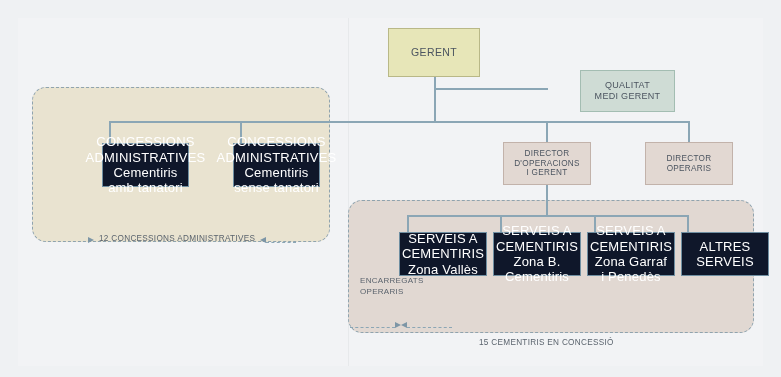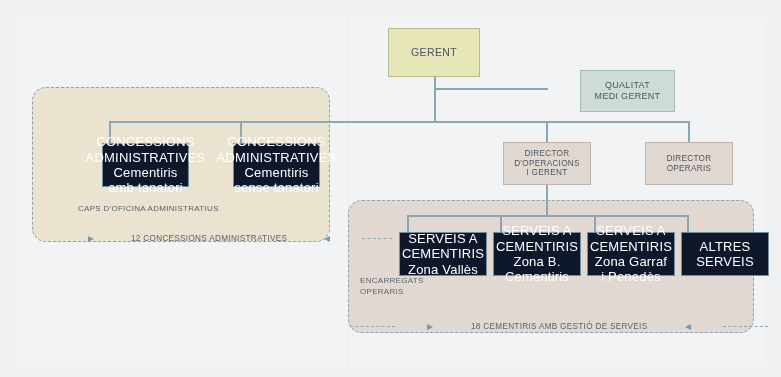--- a/index.html
+++ b/index.html
@@ -27,21 +27,21 @@
 
   #box-gerent{background:#e7e6b8;border:1px solid #b9b887;color:#4c5560;font-size:10.5px;letter-spacing:.4px;}
   #box-qualitat{background:#cfdcd5;border:1px solid #a3bdb2;color:#4c5560;font-size:9px;letter-spacing:.3px;}
   .box-dir{background:#e2d8d2;border:1px solid #c2b2aa;color:#4c5560;font-size:8.2px;letter-spacing:.3px;}
   .box-blue{background:#0f172a;border:1px solid #6f8fa2;color:#ffffff;font-size:13px;letter-spacing:.2px;margin-left:36px;}
 
   .lbl{position:absolute;color:#5a636d;font-size:8px;letter-spacing:.3px;line-height:1.35;white-space:pre-line;}
   .caption{position:absolute;color:#5a636d;font-size:8.2px;letter-spacing:.3px;white-space:nowrap;}
 
   
-  .arrow-row{position:absolute;display:flex;align-items:center;gap:32px;}
+  .arrow-row{position:absolute;display:flex;align-items:flex-end;}
   .dashline{height:0;border-top:1.5px dashed #8ba6b5;flex:0 0 auto;}
   .arrow-l,.arrow-r{width:0;height:0;border-top:3.5px solid transparent;border-bottom:3.5px solid transparent;}
   .arrow-r{border-left:6px solid #7d96a6;}
   .arrow-l{border-right:6px solid #7d96a6;}
 </style>
 </head>
 <body>
 
 <div id="stage">
 
@@ -148,34 +148,33 @@
       <span>CEMENTIRIS</span>
       <span>Zona Garraf</span>
       <span>i Penedès</span>
     </div>
   </div>
 
   <div class="box box-blue" style="left:645px;top:232px;width:88px;height:44px;">
     <span>ALTRES SERVEIS</span>
   </div>
 
-  <div class="lbl" style="left:78px;top:204px;">CAPS D'OFICINA ADMINISTRATIUS</div>
 
   <div class="lbl" style="left:360px;top:276px;">ENCARREGATS
 OPERARIS</div>
 
   <div class="arrow-row" style="left:88px;top:234px;width:192px;">
     <span class="arrow-r"></span>
     <span class="caption" style="position:static;margin:0 5px;">12 CONCESSIONS ADMINISTRATIVES</span>
     <span class="arrow-l"></span>
     <span class="dashline" style="width:30px;"></span>
   </div>
 
   <div class="arrow-row" style="left:350px;top:322px;width:404px;">
     <span class="dashline" style="width:45px;"></span>
     <span class="arrow-r"></span>
-    <span class="caption" style="position:static;margin:0 6px;">18 CEMENTIRIS AMB GESTIÓ DE SERVEIS</span>
     <span class="arrow-l"></span>
     <span class="dashline" style="width:45px;"></span>
   </div>
 
+  <div class="caption" style="left:479px;top:338px;">15 CEMENTIRIS EN CONCESSIÓ</div>
 
 </div>
 
 </body></html>

